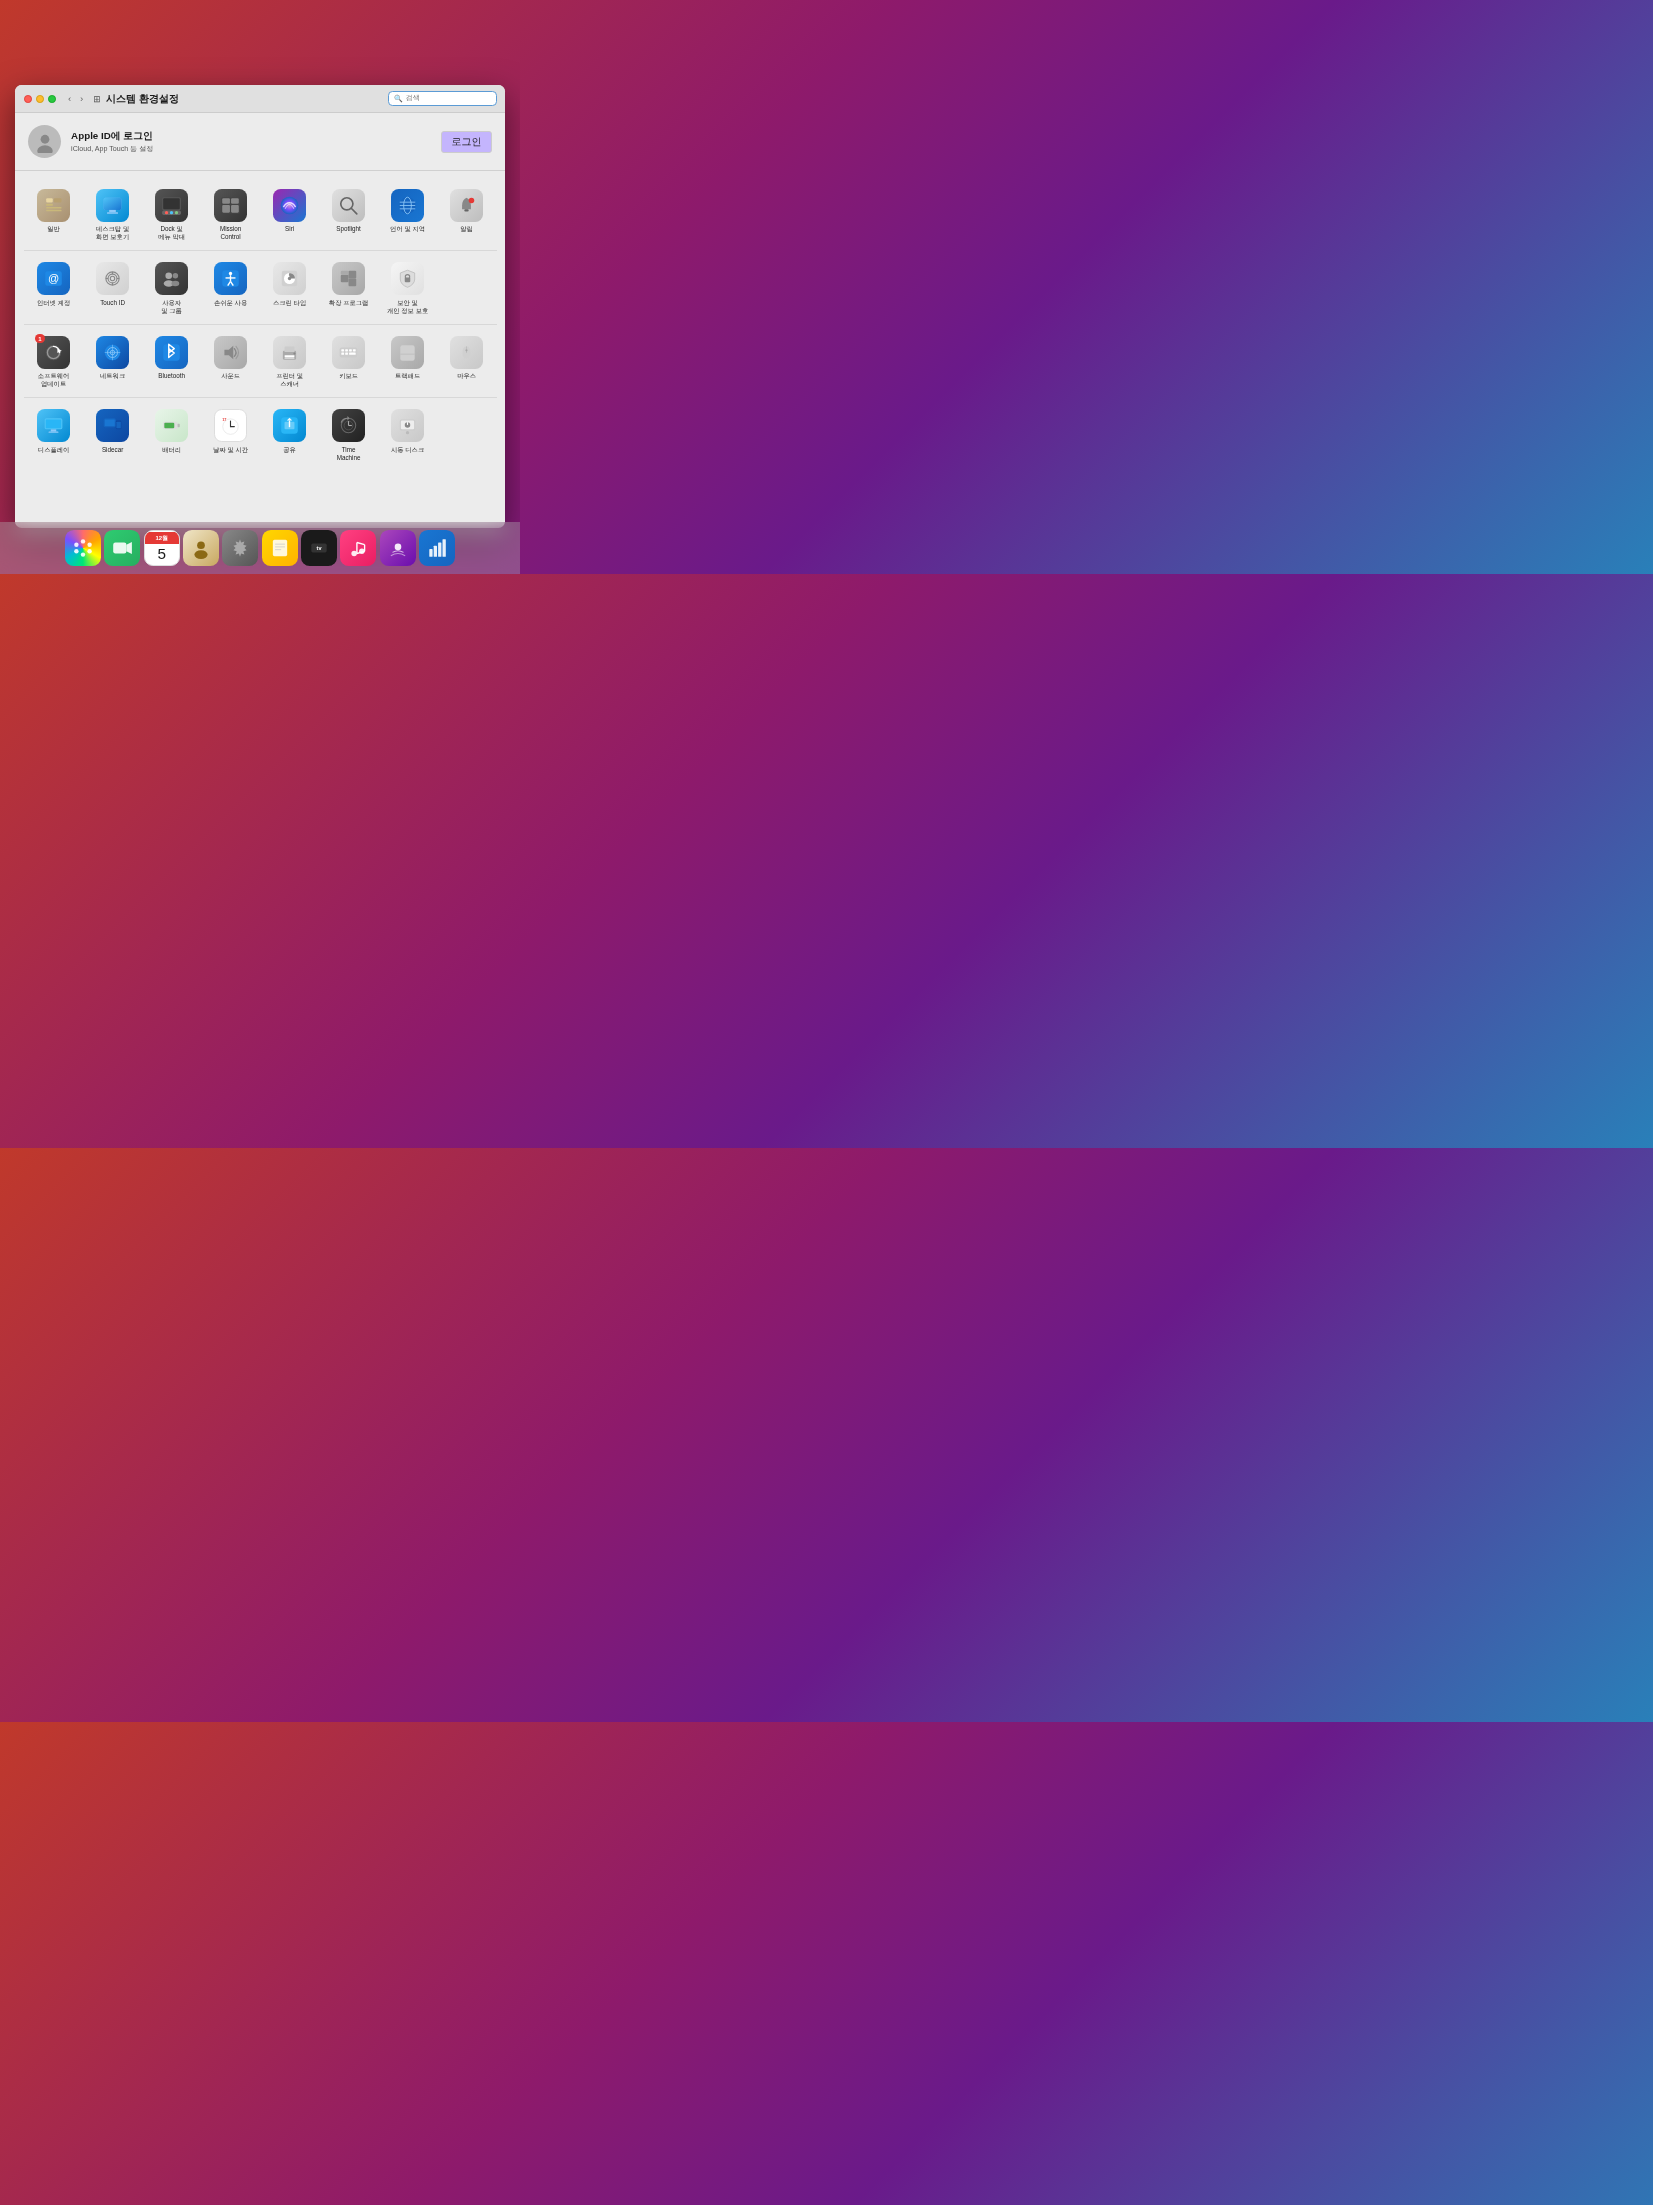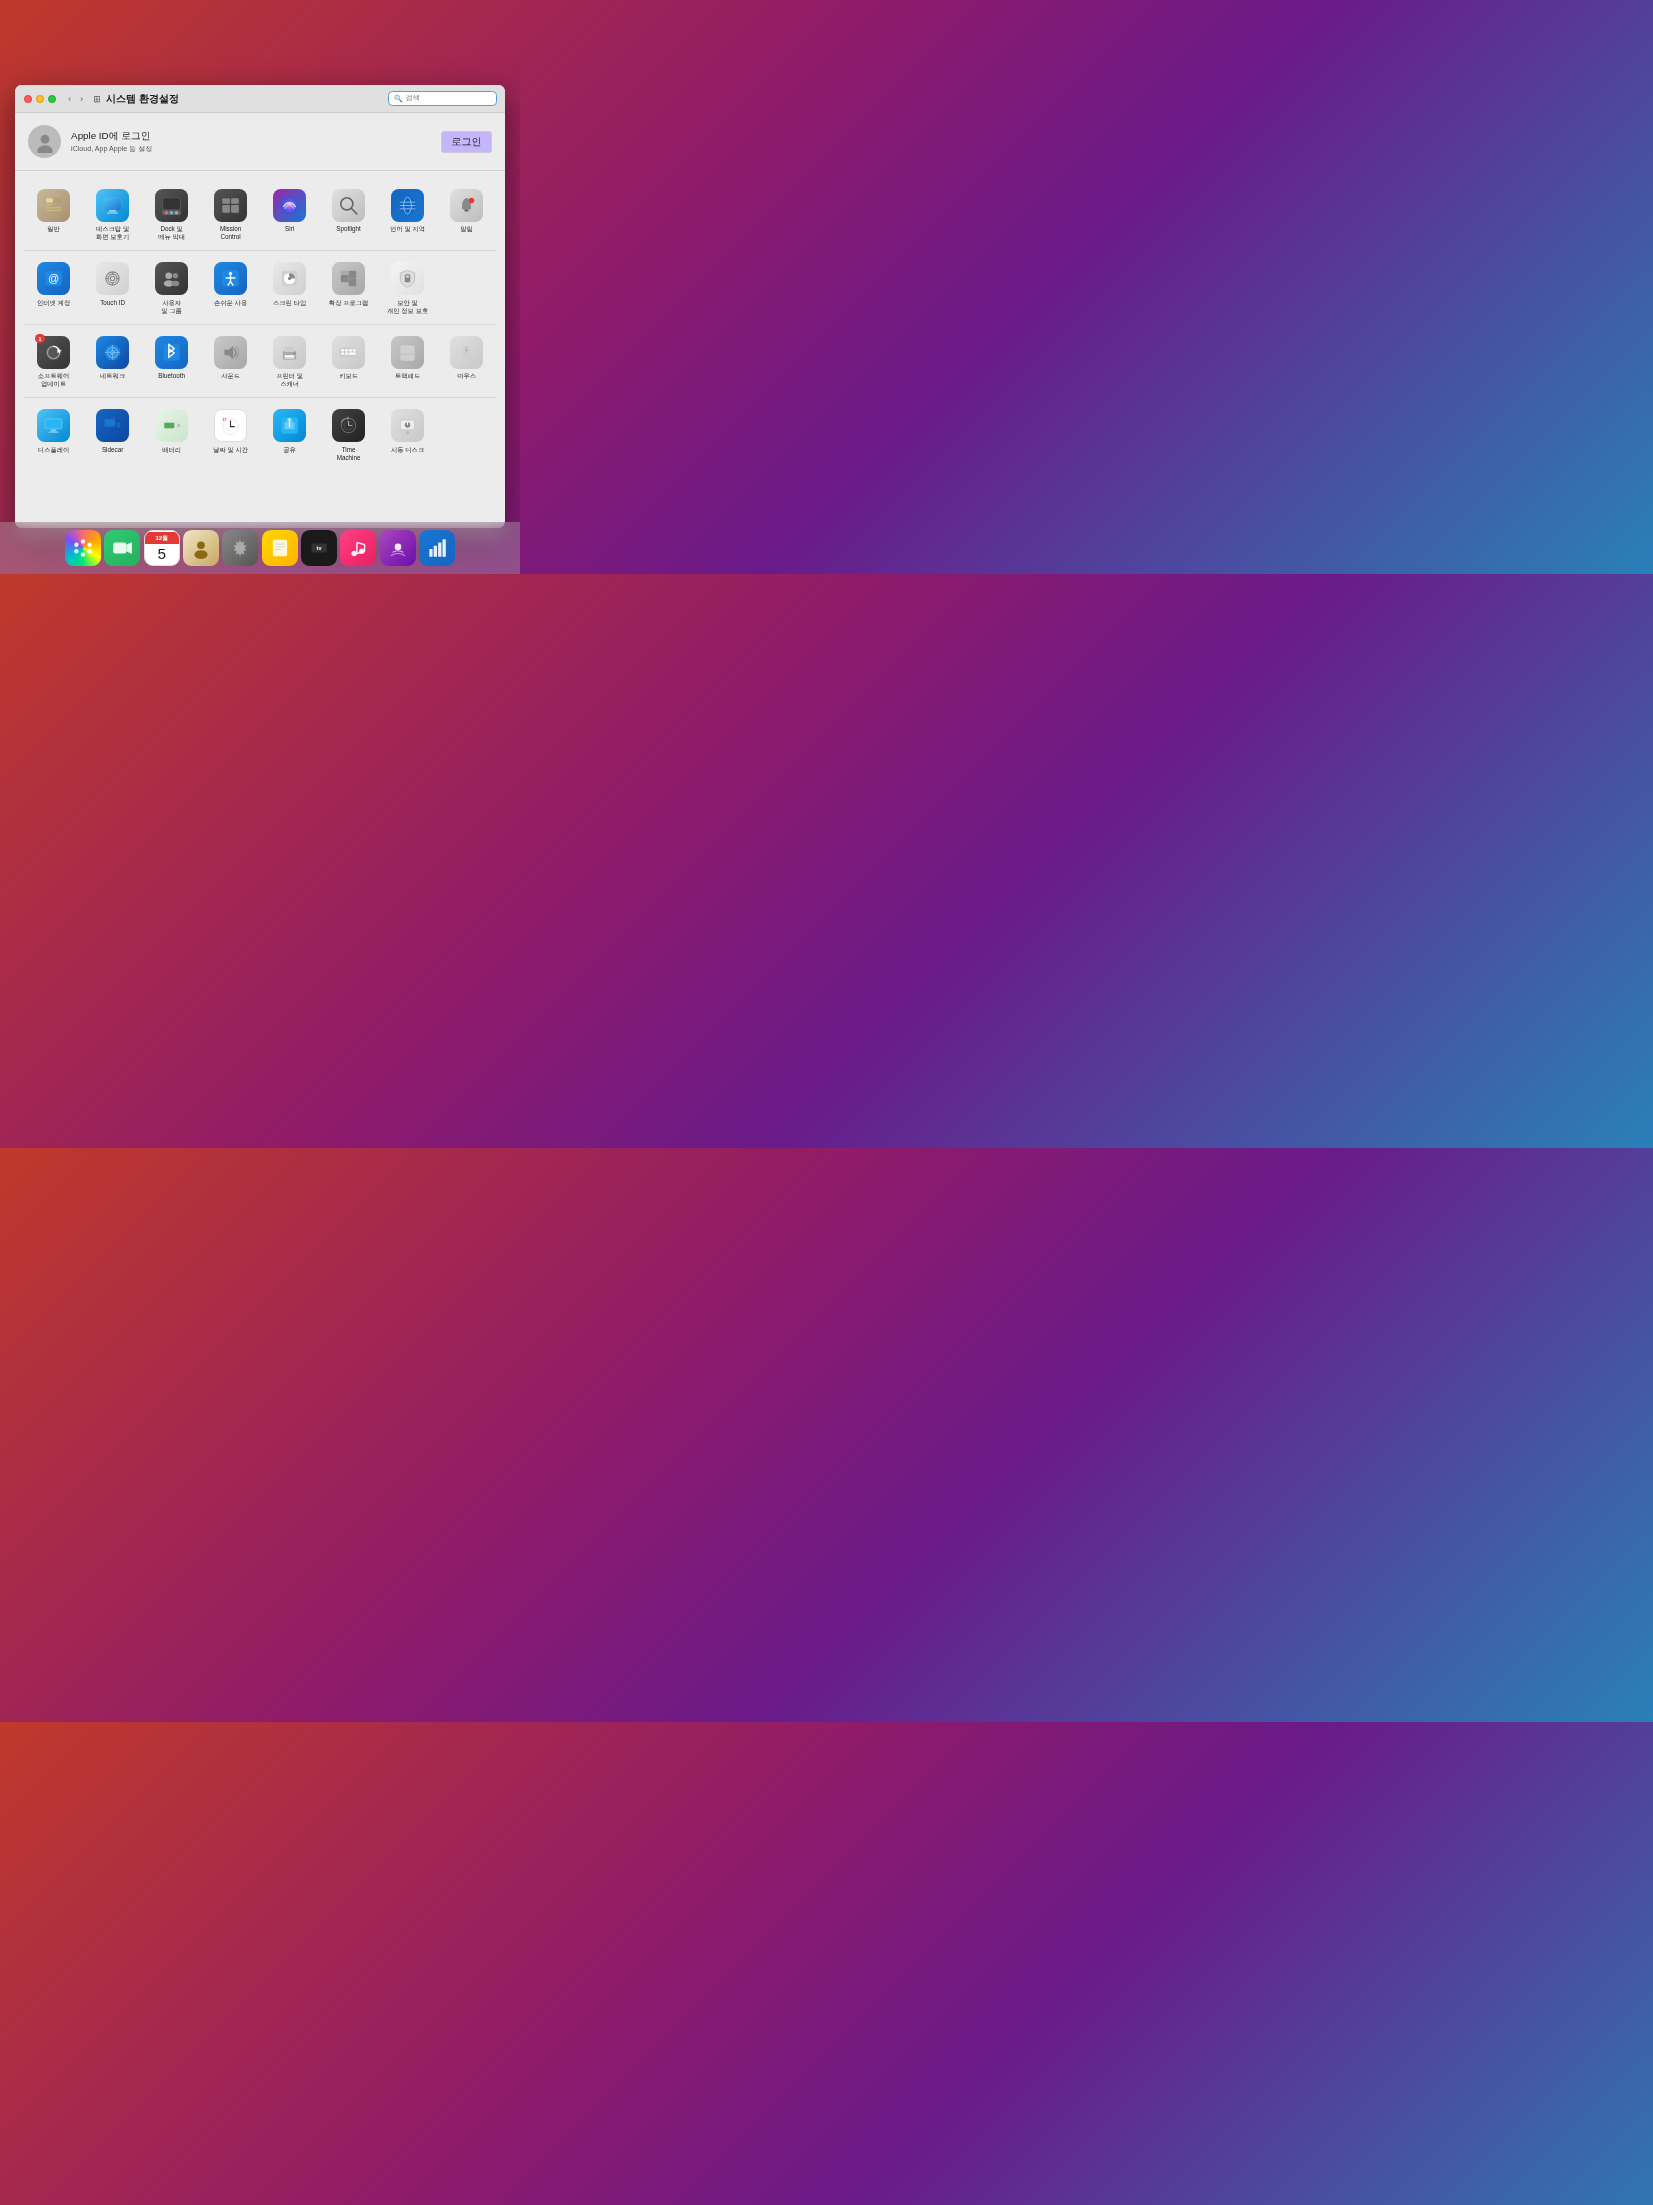--- a/index.html
+++ b/index.html
@@ -131,21 +131,21 @@
       flex-shrink: 0;
     }
 
     .apple-id-text {
       margin-left: 9.8px;
       flex: 1;
     }
 
     .apple-id-title {
       font-size: 9.8px;
-      font-weight: 400;
+      font-weight: 700;
       color: #1a1a1a;
     }
 
     .apple-id-subtitle {
       font-size: 7.1px;
       color: #555;
       margin-top: 1.1px;
     }
 
     .login-btn {
@@ -306,21 +306,21 @@
 
   <div class="apple-id-section">
     <div class="avatar">
       <svg width="22" height="22" viewBox="0 0 40 40" fill="none">
         <circle cx="20" cy="15" r="8" fill="#888"></circle>
         <ellipse cx="20" cy="36" rx="14" ry="10" fill="#888"></ellipse>
       </svg>
     </div>
     <div class="apple-id-text">
       <div class="apple-id-title">Apple ID에 로그인</div>
-      <div class="apple-id-subtitle">iCloud, App Apple 등 설정</div>
+      <div class="apple-id-subtitle">iCloud, App Touch 등 설정</div>
     </div>
     <button class="login-btn">로그인</button>
   </div>
 
   <div class="icon-grid-section">
 
     <div class="icon-row">
       <div class="icon-item">
         <div class="icon-img icon-general">
           <svg width="19.7" height="19.7" viewBox="0 0 36 36">

